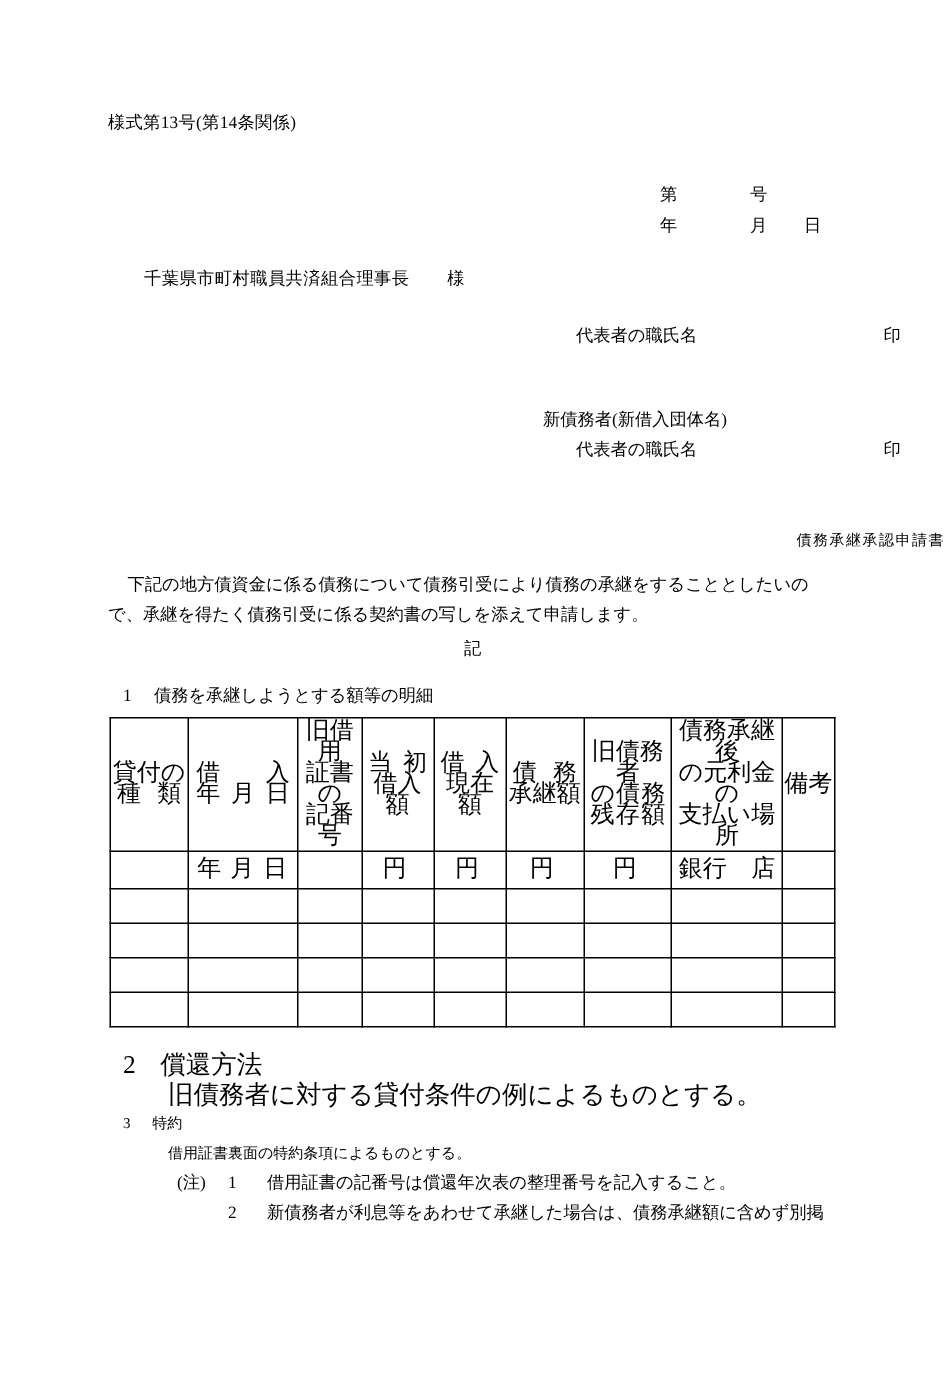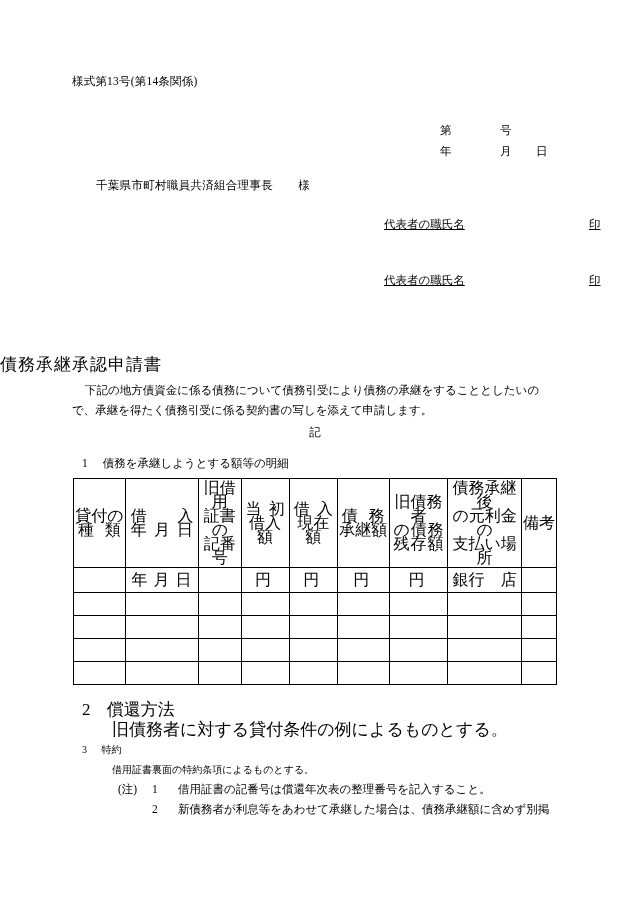--- a/index.html
+++ b/index.html
@@ -52,33 +52,32 @@
 
   .party {
     position: absolute;
     font-size: 11.5px;
     line-height: 20px;
   }
   .party .line1 { margin-left: 0; }
   .party .line2 {
     margin-left: 22px;
     display: flex;
-    text-decoration: underline;
   }
   .party .line2 .name { width: 205px; }
   .party-old { left: 362px; top: 214px; }
   .party-new { left: 362px; top: 270px; }
 
   .doc-title {
     position: absolute;
     left: 0;
     top: 353px;
     width: 630px;
-    text-align: left;
-    font-size: 17px;
+    text-align: right;
+    font-size: 10px;
     letter-spacing: 1px;
   }
   .body-para {
     position: absolute;
     left: 72px;
     top: 380px;
     width: 486px;
     font-size: 11.5px;
     line-height: 20px;
     text-align: justify;
@@ -220,20 +219,21 @@
   </div>
 
   <div class="party party-old">
     <div class="line2">
       <span class="name">代表者の職氏名</span>
       <span>印</span>
     </div>
   </div>
 
   <div class="party party-new">
+    <div class="line1">新債務者(新借入団体名)</div>
     <div class="line2">
       <span class="name">代表者の職氏名</span>
       <span>印</span>
     </div>
   </div>
 
   <div class="doc-title">債務承継承認申請書</div>
 
   <div class="body-para">
     <div class="ind">下記の地方債資金に係る債務について債務引受により債務の承継をすることとしたいの</div>

